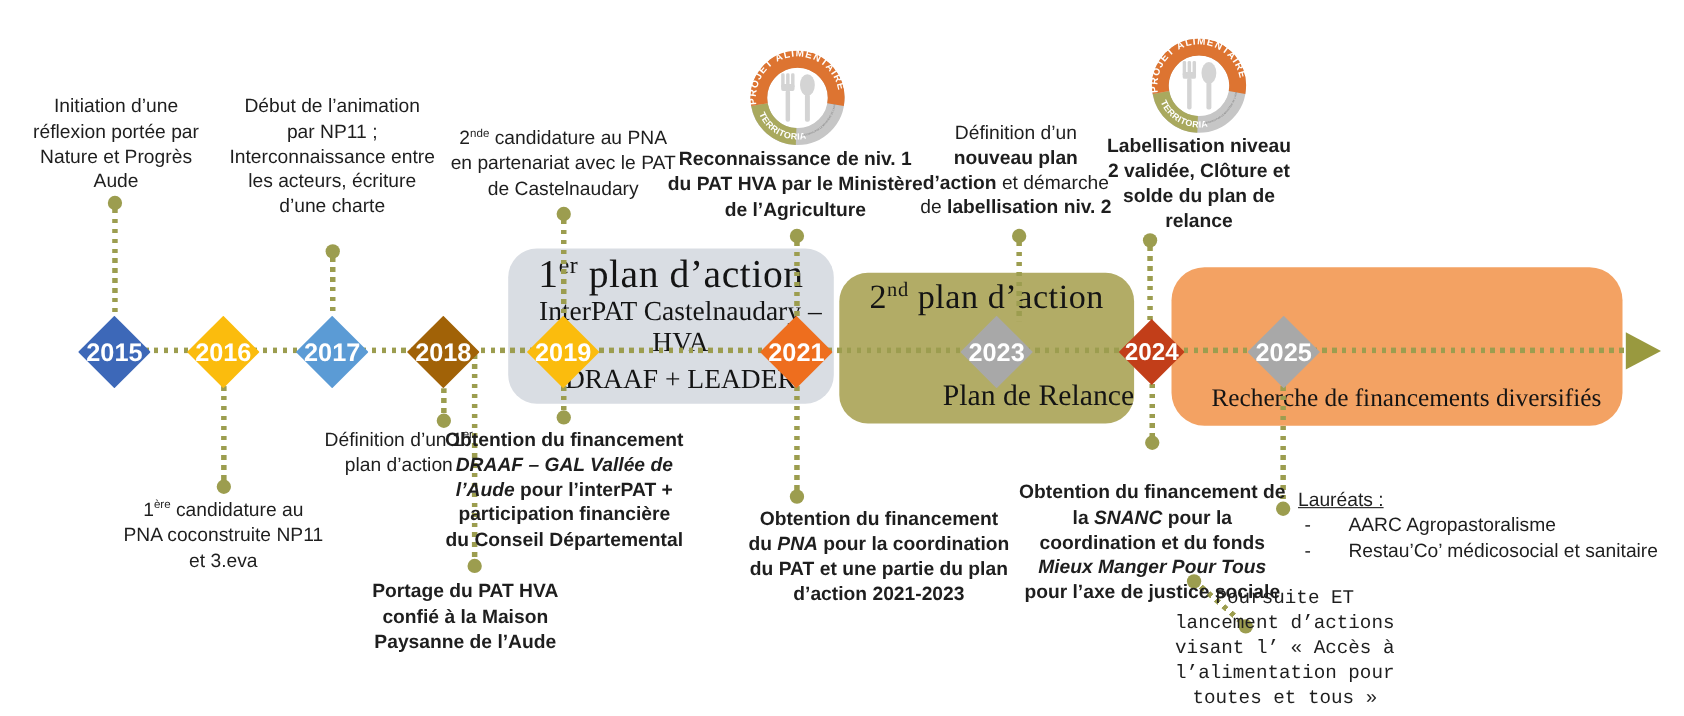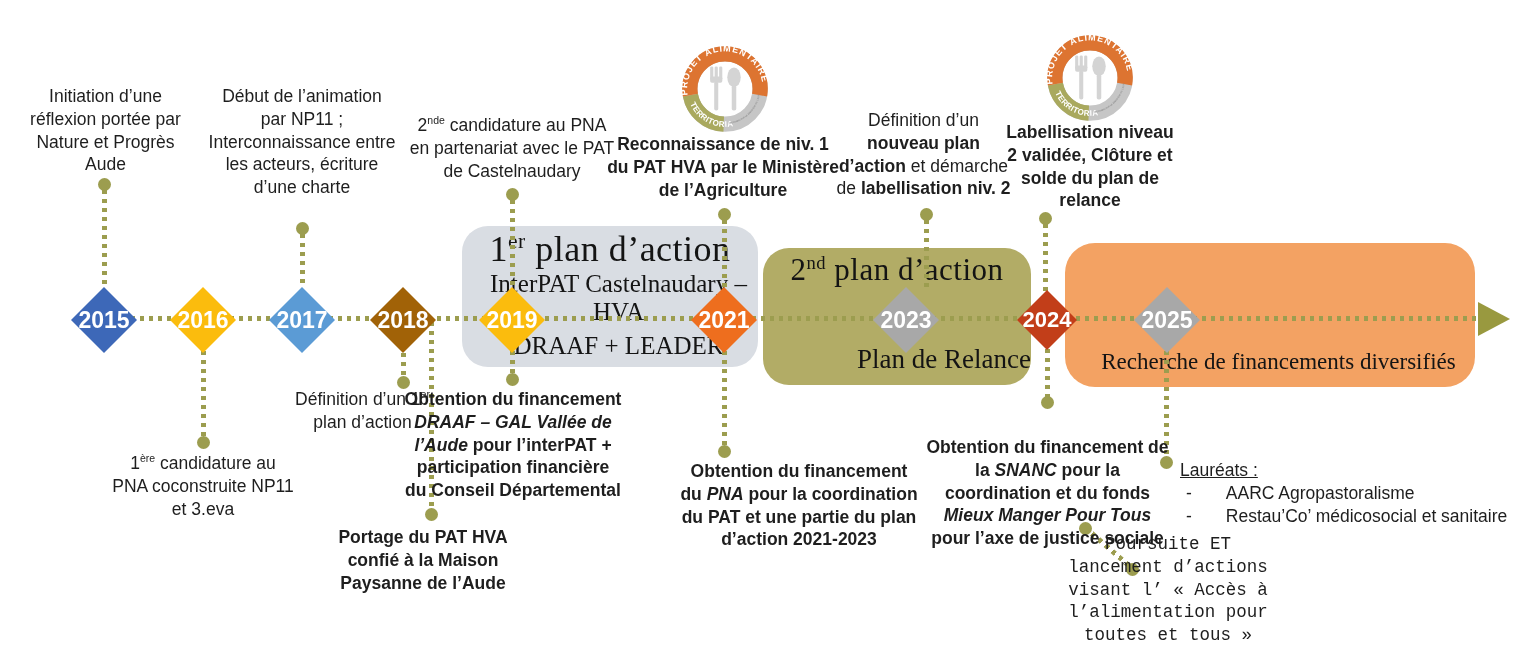--- a/index.html
+++ b/index.html
@@ -24,21 +24,21 @@
          border-top:17px solid transparent; border-bottom:17px solid transparent;
          border-left:32px solid #99993F;}
   .diamond{position:absolute; width:66px; height:66px; z-index:3;
            clip-path:polygon(50% 0,100% 50%,50% 100%,0 50%);
            display:flex; align-items:center; justify-content:center;
            color:#fff; font-weight:bold; font-size:23px;}
   .cdot{position:absolute; width:13px; height:13px; border-radius:50%; z-index:4; background:#9C9D4F;}
   
   .note{position:absolute; z-index:4; text-align:center; font-size:17.5px; line-height:1.3; color:#1e1e1e;}
   .b{font-weight:bold;} .bi{font-weight:bold; font-style:italic;}
-  .left{text-align:left;margin-top:16px;}
+  .left{text-align:left;}
   .ul{text-decoration:underline;}
   .lrow{display:flex; gap:34px; padding-left:6px;}
   .badge{position:absolute; z-index:4;}
   .badge text{font-family:"Liberation Sans", sans-serif; font-weight:bold;}
 </style>
 </head>
 <body>
 
 <div id="canvas">
 

